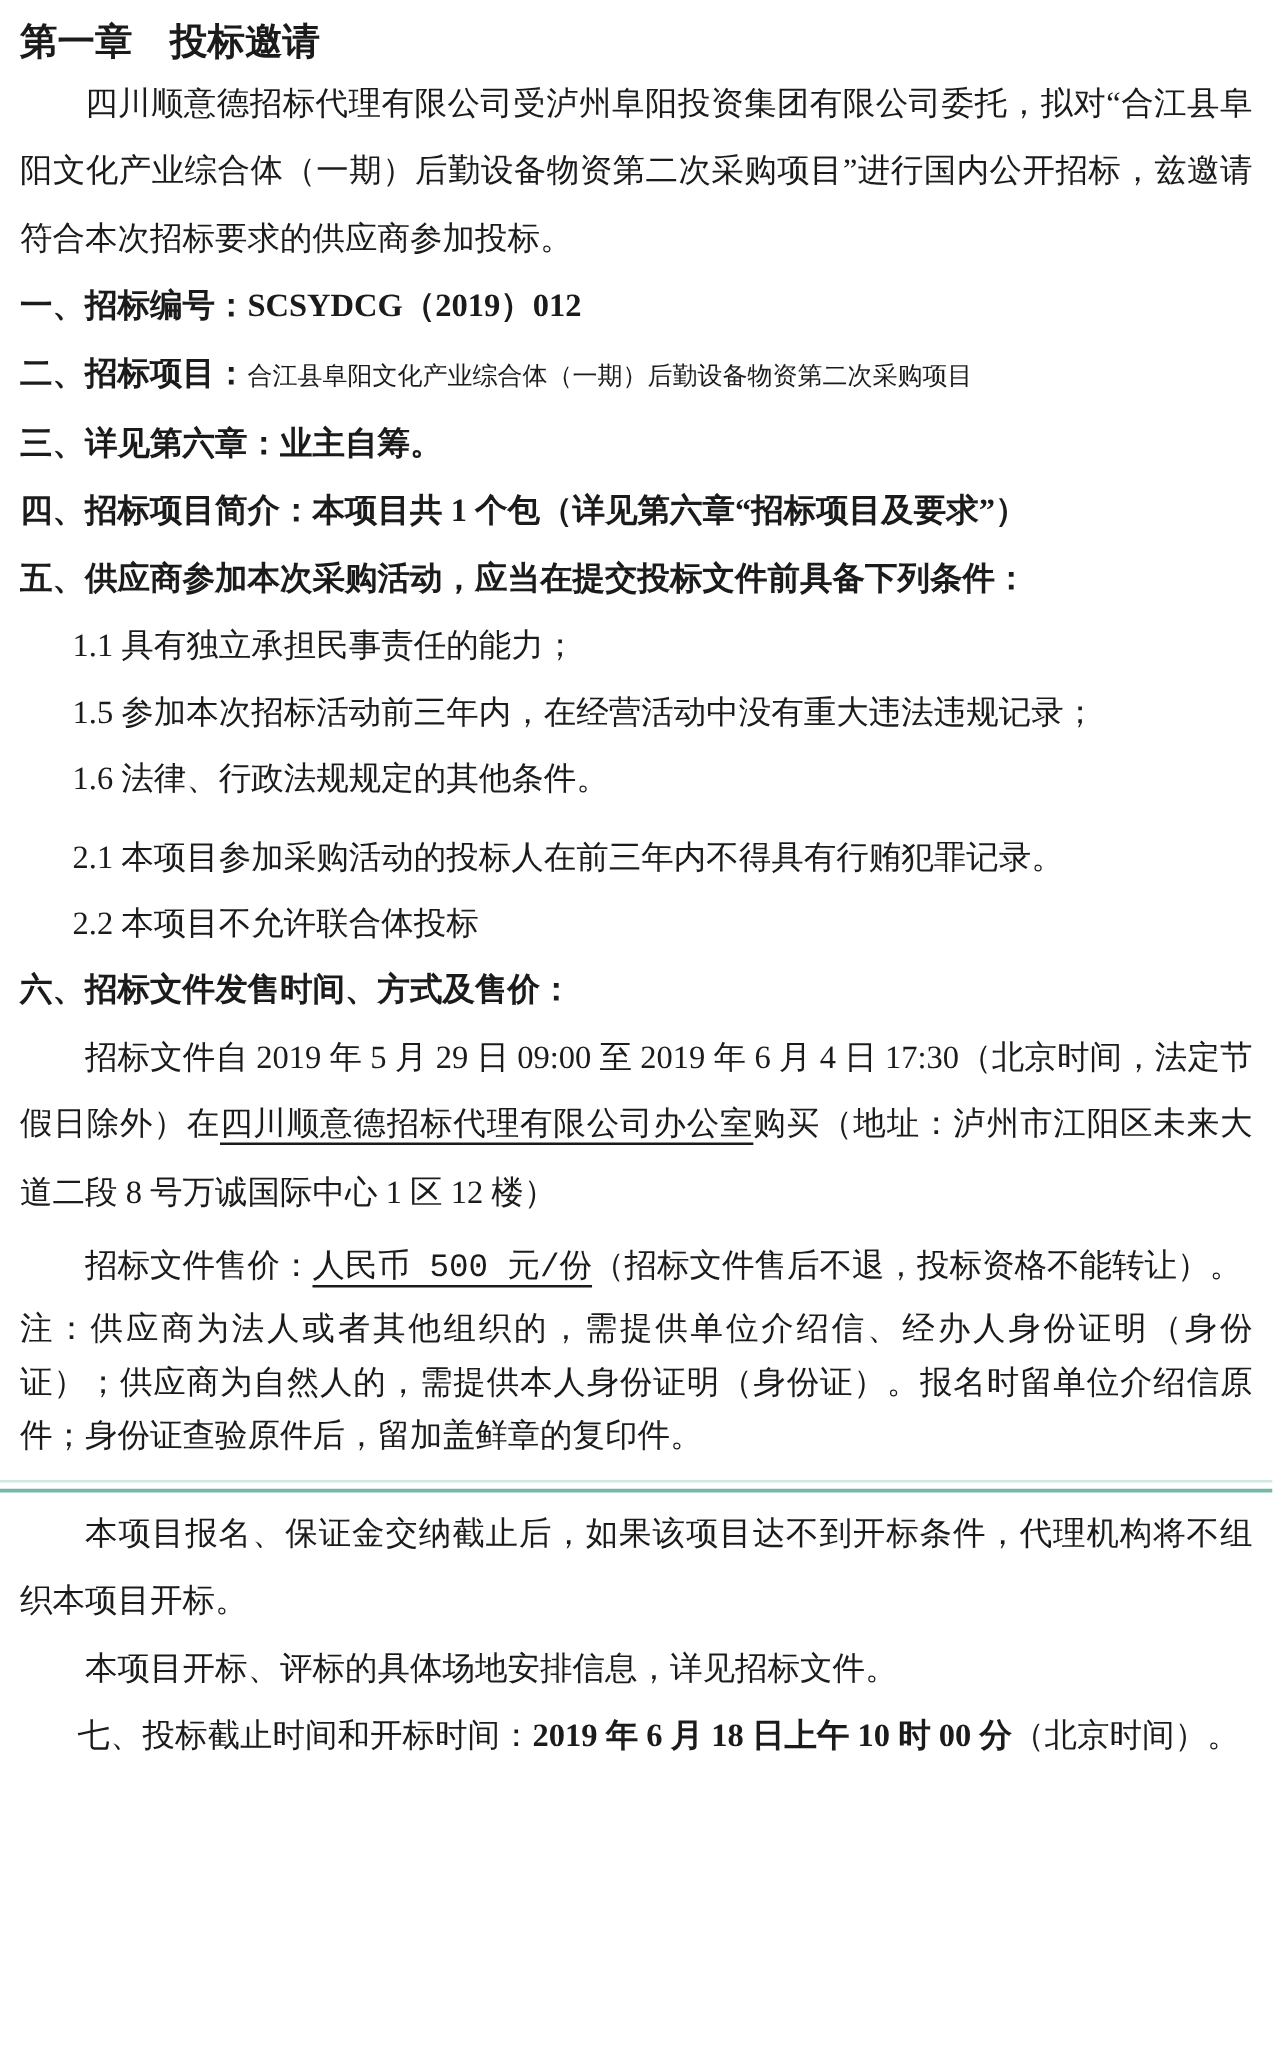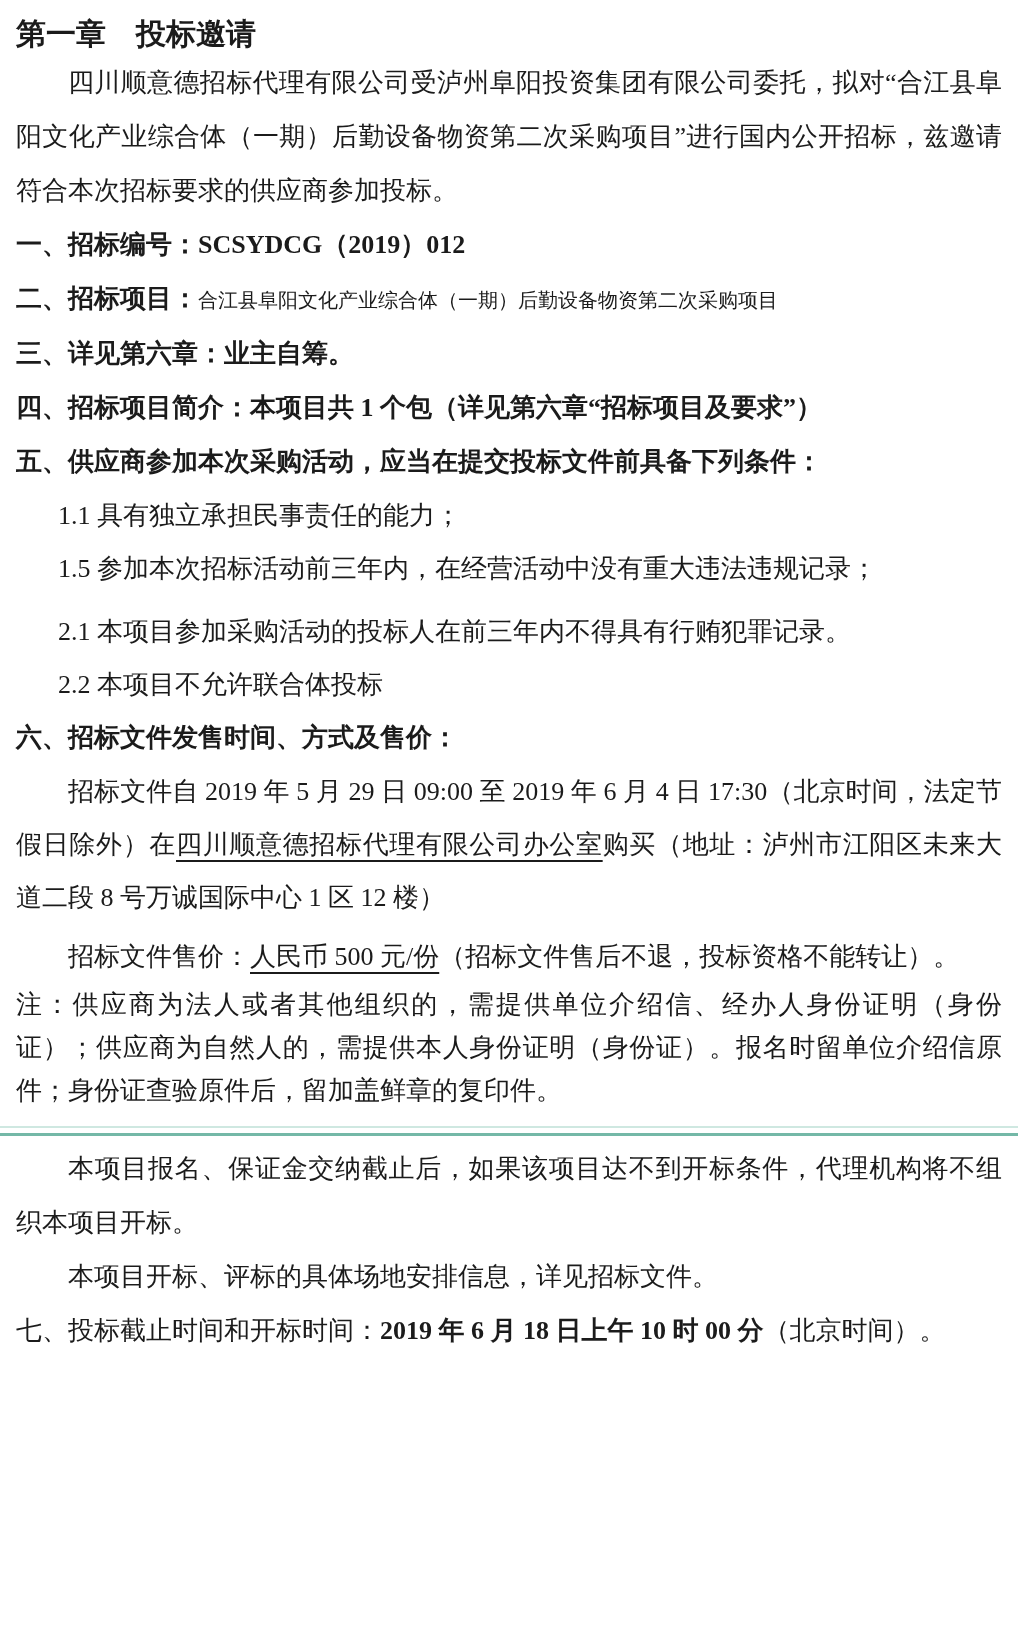--- a/index.html
+++ b/index.html
@@ -25,29 +25,29 @@
   .item { line-height: 54px; }
   .item .lbl { font-weight: bold; }
   .item .val-bold { font-weight: bold; }
   .item .val-small { font-size: 20px; }
   .subitem { line-height: 53px; padding-left: 42px; }
   .special { margin-top: 10px; }
   .para { line-height: 53px; text-indent: 2em; }
   .para-first { margin-top: 0; }
   .price-para { line-height: 53px; text-indent: 2em; margin-top: 6px; }
   .note-para { line-height: 43px; text-indent: 0; }
-  .uline { text-decoration: underline; text-underline-offset: 7px; }
+  .uline { text-decoration: underline; text-underline-offset: 7px; font-family: Liberation Mono, monospace; }
   .divider {
     height: 5px;
     margin: 14px -16px 6px -16px;
     border-top: 2px solid #cfe8e1;
     border-bottom: 3px solid #74b8a7;
   }
   .closing { line-height: 54px; text-indent: 2em; }
-  .deadline { line-height: 54px; }
+  .deadline { line-height: 54px; margin-left: 46px; }
   .deadline .dt-bold { font-weight: bold; }
 </style>
 </head>
 <body>
 
 <h1 class="doc-title">第一章　投标邀请</h1>
 
 <p class="intro">四川顺意德招标代理有限公司受泸州阜阳投资集团有限公司委托，拟对“合江县阜阳文化产业综合体（一期）后勤设备物资第二次采购项目”进行国内公开招标，兹邀请符合本次招标要求的供应商参加投标。</p>
 
 <p class="item"><span class="lbl">一、招标编号：</span><span class="lbl">SCSYDCG（2019）012</span></p>
@@ -55,20 +55,21 @@
 <p class="item"><span class="lbl">二、招标项目：</span><span class="val-small">合江县阜阳文化产业综合体（一期）后勤设备物资第二次采购项目</span></p>
 
 <p class="item"><span class="lbl">三、详见第六章：</span><span class="val-bold">业主自筹。</span></p>
 
 <p class="item"><span class="lbl">四、招标项目简介：</span><span class="val-bold">本项目共 1 个包（详见第六章“招标项目及要求”）</span></p>
 
 <div>
   <p class="item"><span class="lbl">五、供应商参加本次采购活动，应当在提交投标文件前具备下列条件：</span></p>
   <p class="subitem">1.1 具有独立承担民事责任的能力；</p>
   <p class="subitem">1.5 参加本次招标活动前三年内，在经营活动中没有重大违法违规记录；</p>
+  <p class="subitem">1.6 法律、行政法规规定的其他条件。</p>
 </div>
 
 <div class="special">
   <p class="subitem">2.1 本项目参加采购活动的投标人在前三年内不得具有行贿犯罪记录。</p>
   <p class="subitem">2.2 本项目不允许联合体投标</p>
 </div>
 
 <p class="item"><span class="lbl">六、招标文件发售时间、方式及售价：</span></p>
 
 <p class="para para-first"><span>招标文件自 2019 年 5 月 29 日 09:00 至 2019 年 6 月 4 日 17:30（北京时间，法定节假日除外）在</span><span class="uline">四川顺意德招标代理有限公司办公室</span><span>购买（地址：泸州市江阳区未来大道二段 8 号万诚国际中心 1 区 12 楼）</span></p>

